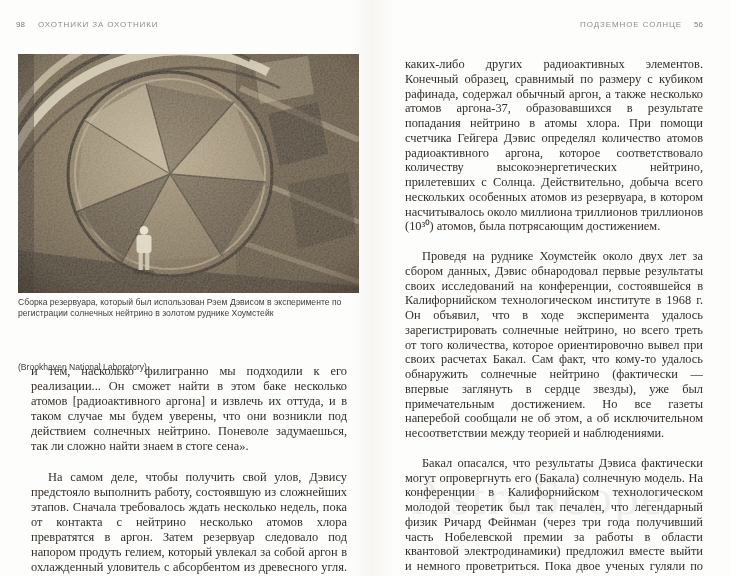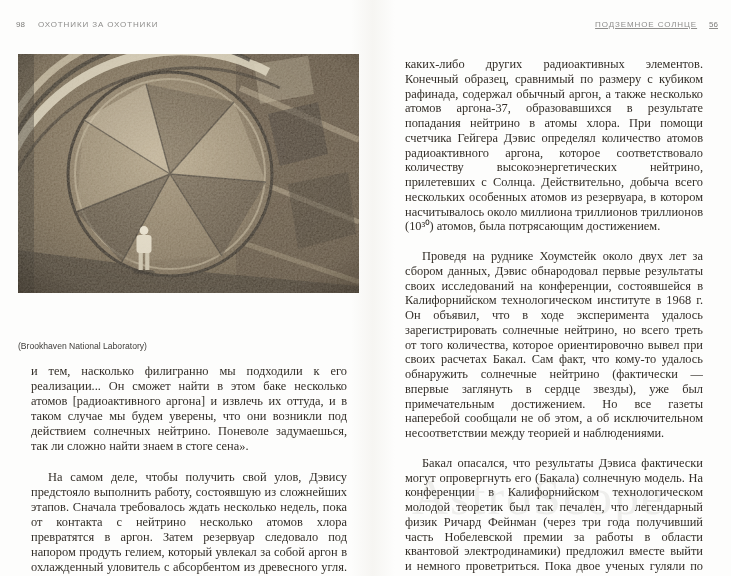--- a/index.html
+++ b/index.html
@@ -11,28 +11,28 @@
   .spread{
     position:relative;width:731px;height:576px;
     background:linear-gradient(90deg,#fdfdfc 0%,#fdfdfc 48%,#f6f5f2 51%,#fdfdfc 54%,#fdfdfc 100%);
     overflow:hidden;
   }
   .page{position:absolute;top:0;height:576px;}
   .page-left{left:16px;width:346px;}
   .page-right{left:390px;width:328px;}
 
   .running-head{
-    position:absolute;top:20px;left:0;right:0;
+    position:absolute;top:20px;left:0;right:15px;
     font-family:"Liberation Sans", sans-serif;
     font-size:8px;letter-spacing:0.9px;color:#8e8d8b;
     white-space:nowrap;
   }
   .running-head .pgnum{color:#7d7c7a;letter-spacing:0;}
   .rh-left{display:flex;gap:13px;align-items:baseline;}
-  .rh-right{display:flex;gap:12px;align-items:flex-end;justify-content:flex-end;text-decoration:underline;}
+  .rh-right{display:flex;gap:12px;align-items:flex-end;justify-content:flex-end;}
 
   .photo-wrap{
     position:absolute;top:54px;left:2px;width:341px;height:239px;
     background:#6b5c47;overflow:hidden;
   }
   .photo-wrap svg{display:block;width:100%;height:100%;}
 
   .caption{
     position:absolute;top:297px;left:2px;width:335px;
     font-family:"Liberation Sans", sans-serif;
@@ -140,20 +140,21 @@
           <rect x="0.5" y="9" width="15" height="18" rx="3" fill="#e7dfcb"></rect>
           <circle cx="8" cy="4.5" r="4.4" fill="#efe8d6"></circle>
         </g>
 
         <rect x="0" y="0" width="341" height="239" filter="url(#grain)" opacity="0.28"></rect>
         <rect x="0" y="0" width="341" height="239" fill="url(#vign)"></rect>
       </svg>
     </div>
 
     <div class="caption">
+      <span>Сборка резервуара, который был использован Рэем Дэвисом в эксперименте по регистрации солнечных нейтрино в золотом руднике Хоумстейк</span>
       <span class="credit">(Brookhaven National Laboratory)</span>
     </div>
 
     <div class="body-text body-left">
       <p class="p-cont">и тем, насколько филигранно мы подходили к его реализации... Он сможет найти в этом баке несколько атомов [радиоактивного аргона] и извлечь их оттуда, и в таком случае мы будем уверены, что они возникли под действием солнечных нейтрино. Поневоле задумаешься, так ли сложно найти знаем в стоге сена».</p>
       <p class="p-ind">На самом деле, чтобы получить свой улов, Дэвису предстояло выполнить работу, состоявшую из сложнейших этапов. Сначала требовалось ждать несколько недель, пока от контакта с нейтрино несколько атомов хлора превратятся в аргон. Затем резервуар следовало под напором продуть гелием, который увлекал за собой аргон в охлажденный уловитель с абсорбентом из древесного угля. При очень низкой температуре аргон конденсировался в этом уловителе, отделяясь от гелия. Затем Дэвис подогревал уловитель, чтобы аргон выделился в газообразном виде, собирал его и химически очищал, чтобы избавиться от следов</p>
     </div>
   </div>
 
   <div class="page page-right">

